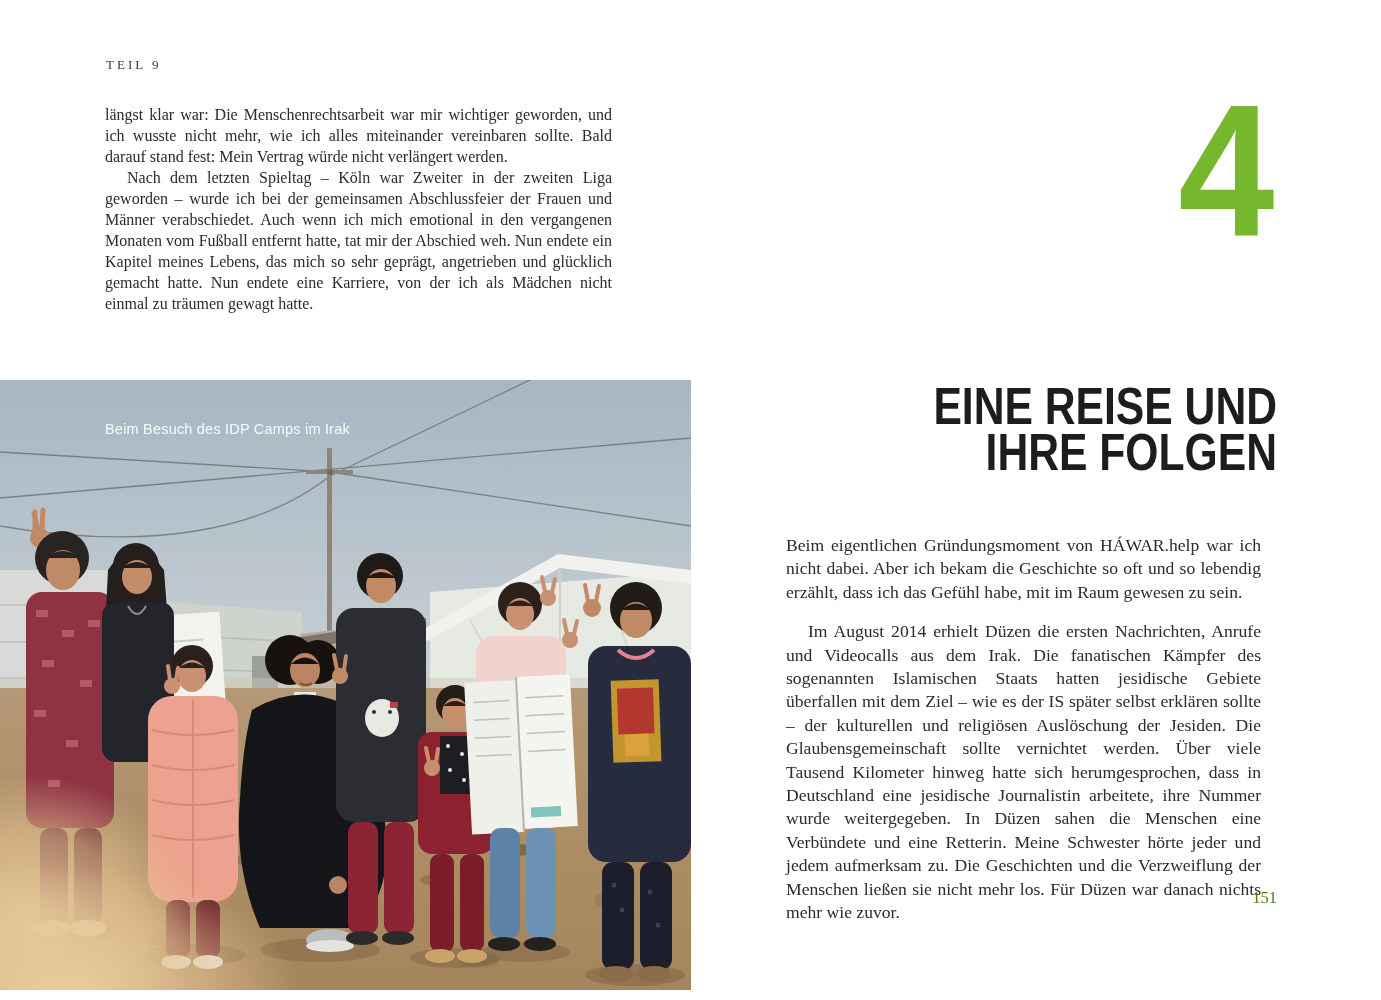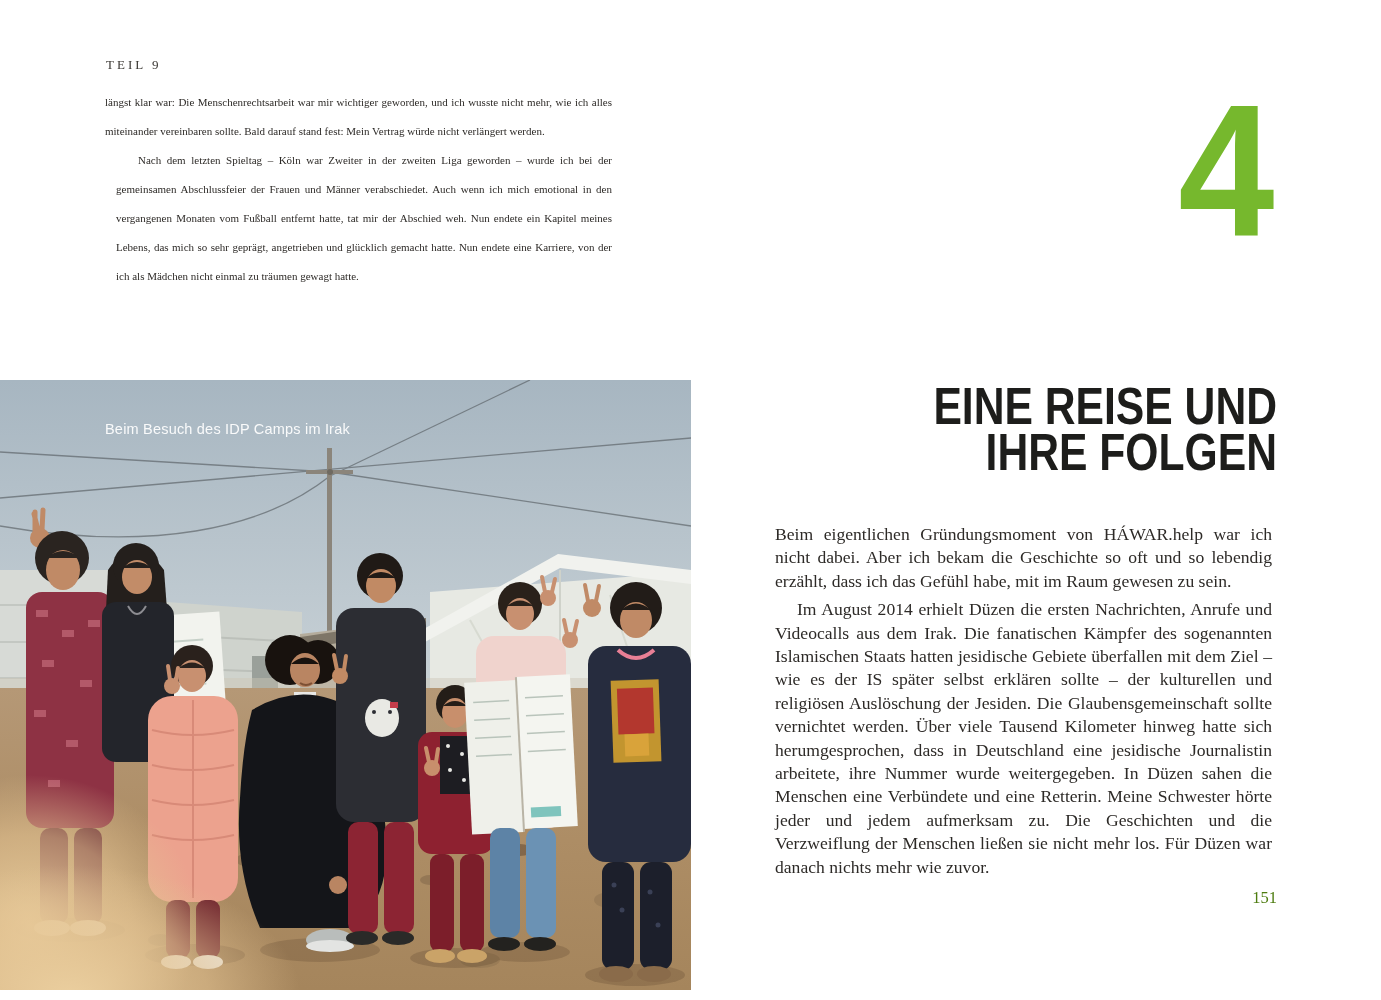--- a/index.html
+++ b/index.html
@@ -5,25 +5,25 @@
   html,body{margin:0;padding:0;background:#ffffff;}
   .spread{
     position:relative;width:1381px;height:1000px;background:#ffffff;
     font-family:"Liberation Serif", serif;color:#2d2a27;overflow:hidden;
   }
   .part-label{
     position:absolute;left:106px;top:57px;
     font-size:13px;letter-spacing:3px;color:#3a3733;
   }
   .left-text{
-    position:absolute;left:105px;top:88px;width:507px;
-    font-size:11px;line-height:29px;text-align:justify;
+    position:absolute;left:105px;top:104px;width:507px;
+    font-size:16px;line-height:21px;text-align:justify;
   }
   .left-text p{margin:0;}
-  .left-text p + p{text-indent:22px;margin-left:11px;}
+  .left-text p + p{text-indent:22px;}
   .photo{
     position:absolute;left:0;top:380px;width:691px;height:684px;overflow:hidden;
   }
   .photo svg{display:block;}
   .photo-caption{
     position:absolute;left:105px;top:41px;
     font-family:"Liberation Sans", sans-serif;font-size:14.5px;
     color:#ffffff;opacity:.93;letter-spacing:.2px;
   }
   .chapter-number{
@@ -35,21 +35,21 @@
   .chapter-title{
     position:absolute;top:383px;right:104px;
     font-family:"Liberation Sans", sans-serif;font-weight:bold;
     font-size:52px;line-height:46px;color:#1d1d1b;text-align:right;
     transform:scaleX(0.82);transform-origin:right top;white-space:nowrap;
   }
   .right-text{
     position:absolute;left:770px;top:518px;width:507px;
     font-size:17.6px;line-height:23.4px;text-align:justify;
   }
-  .right-text p{margin:5px;}
+  .right-text p{margin:16px;}
   .right-text p + p{text-indent:22px;}
   .page-number{
     position:absolute;right:104px;top:888px;font-size:16.5px;color:#4d7c0f;
   }
 </style>
 </head>
 <body>
 
 <div class="spread">
 

